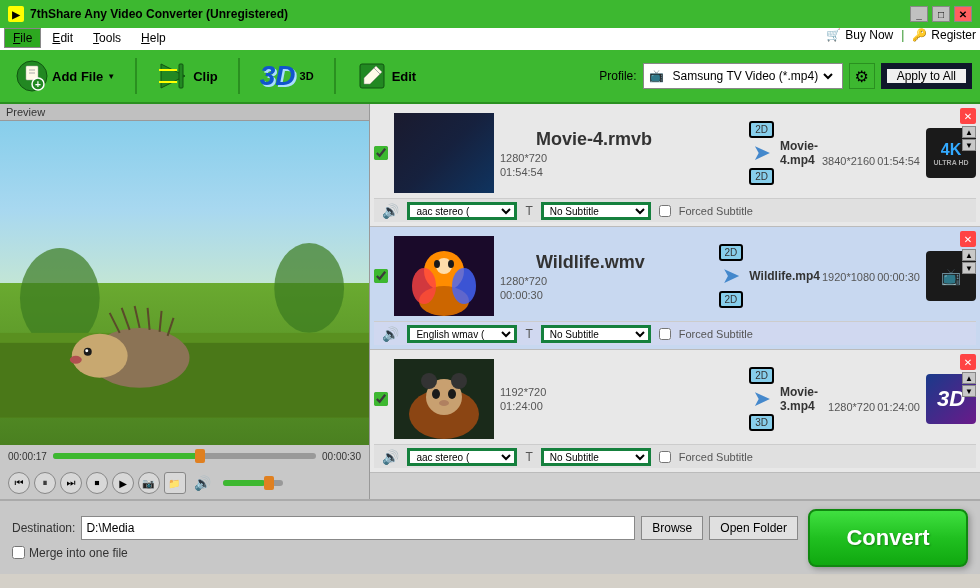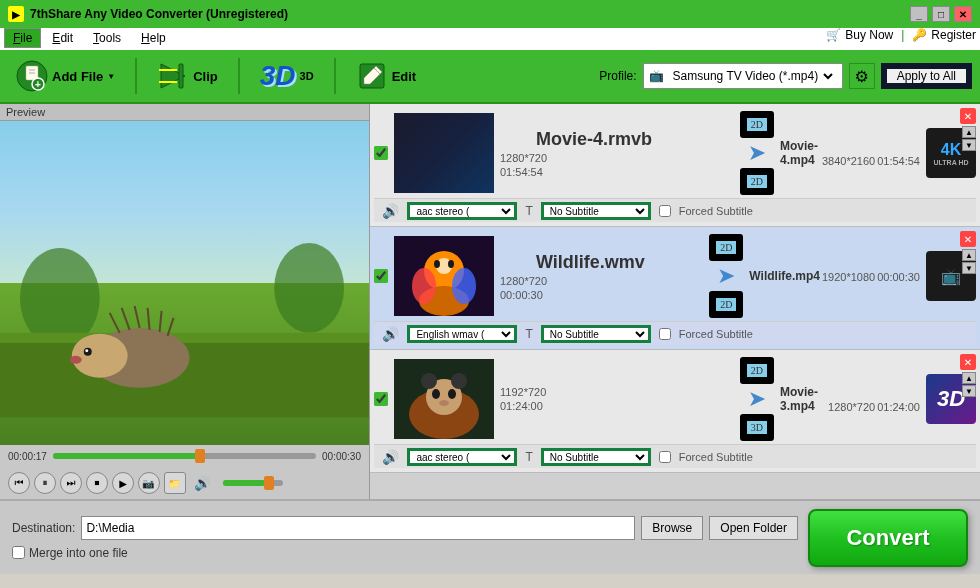--- a/index.html
+++ b/index.html
@@ -253,26 +253,25 @@
     .file-duration { font-size: 11px; color: #555; }
 
     .convert-arrow {
       display: flex;
       flex-direction: column;
       align-items: center;
       gap: 2px;
     }
     .arrow-badge {
       background: #87CEEB;
-      border: 7px solid #000000;
+      border: 2px solid #000000;
       border-radius: 3px;
       padding: 1px 4px;
       font-size: 10px;
       color: #333;
-      font-family: Liberation Serif, serif;
     }
 
     .file-output {
       flex: 0 0 140px;
       display: flex;
       gap: 2px;
       align-items: flex-end;
     }
     .output-name { font-size: 12px; font-weight: bold; color: #333; }
     .output-dims { font-size: 11px; color: #555; }

